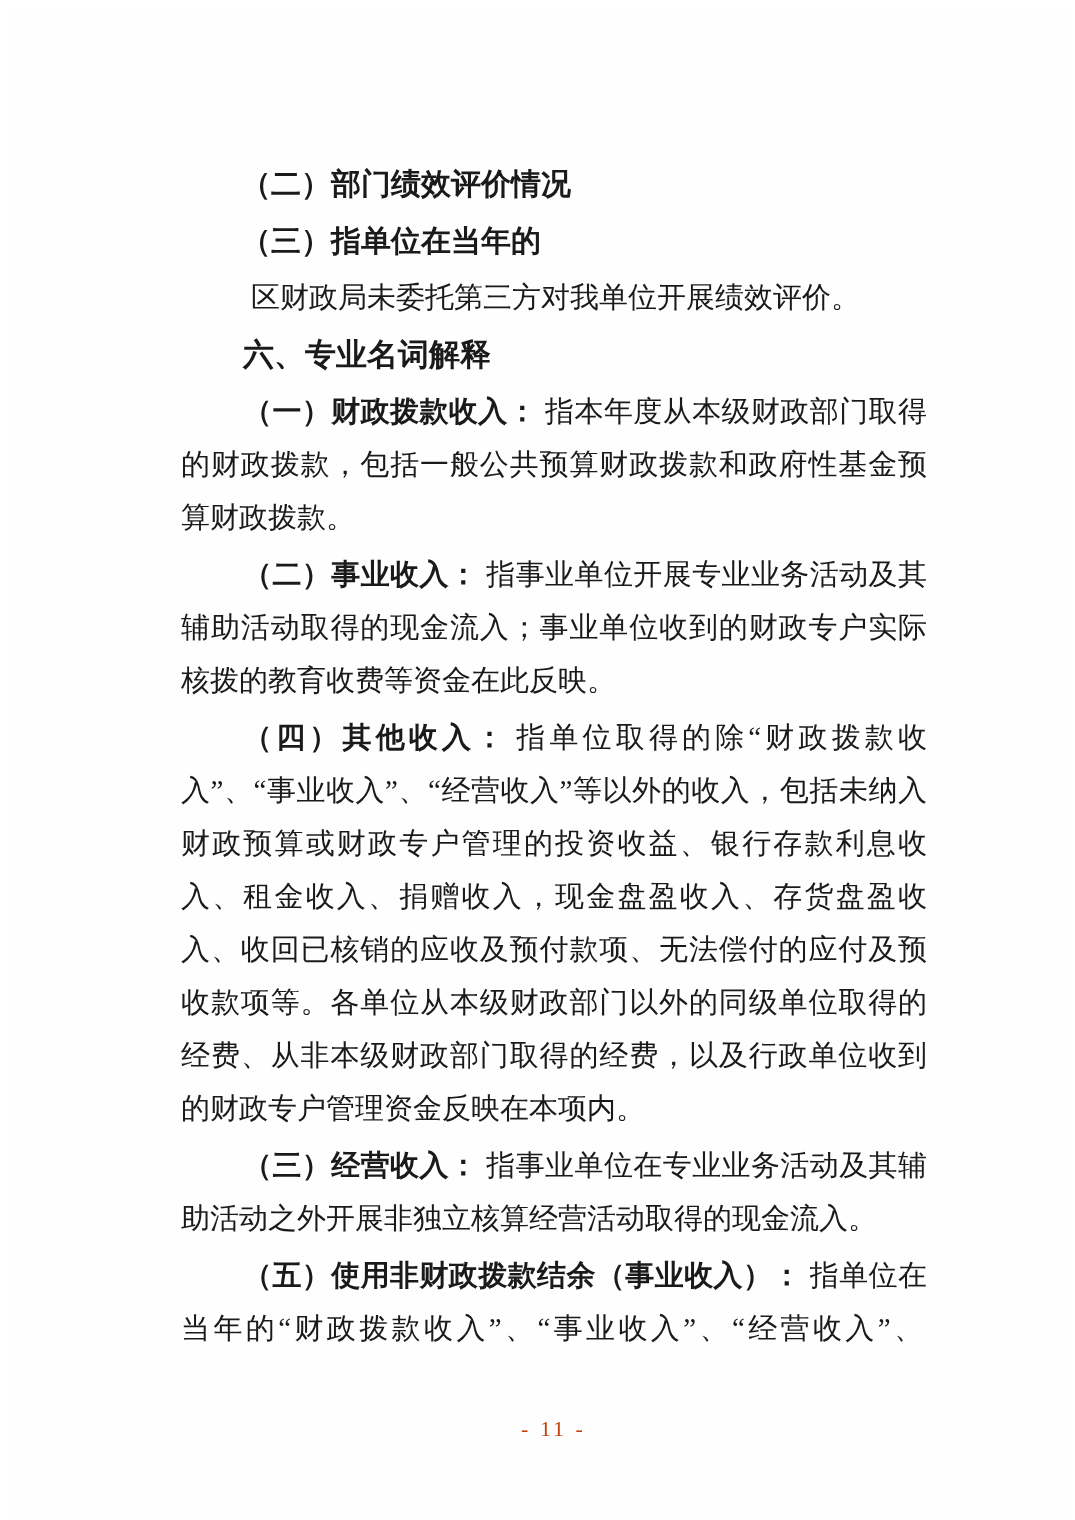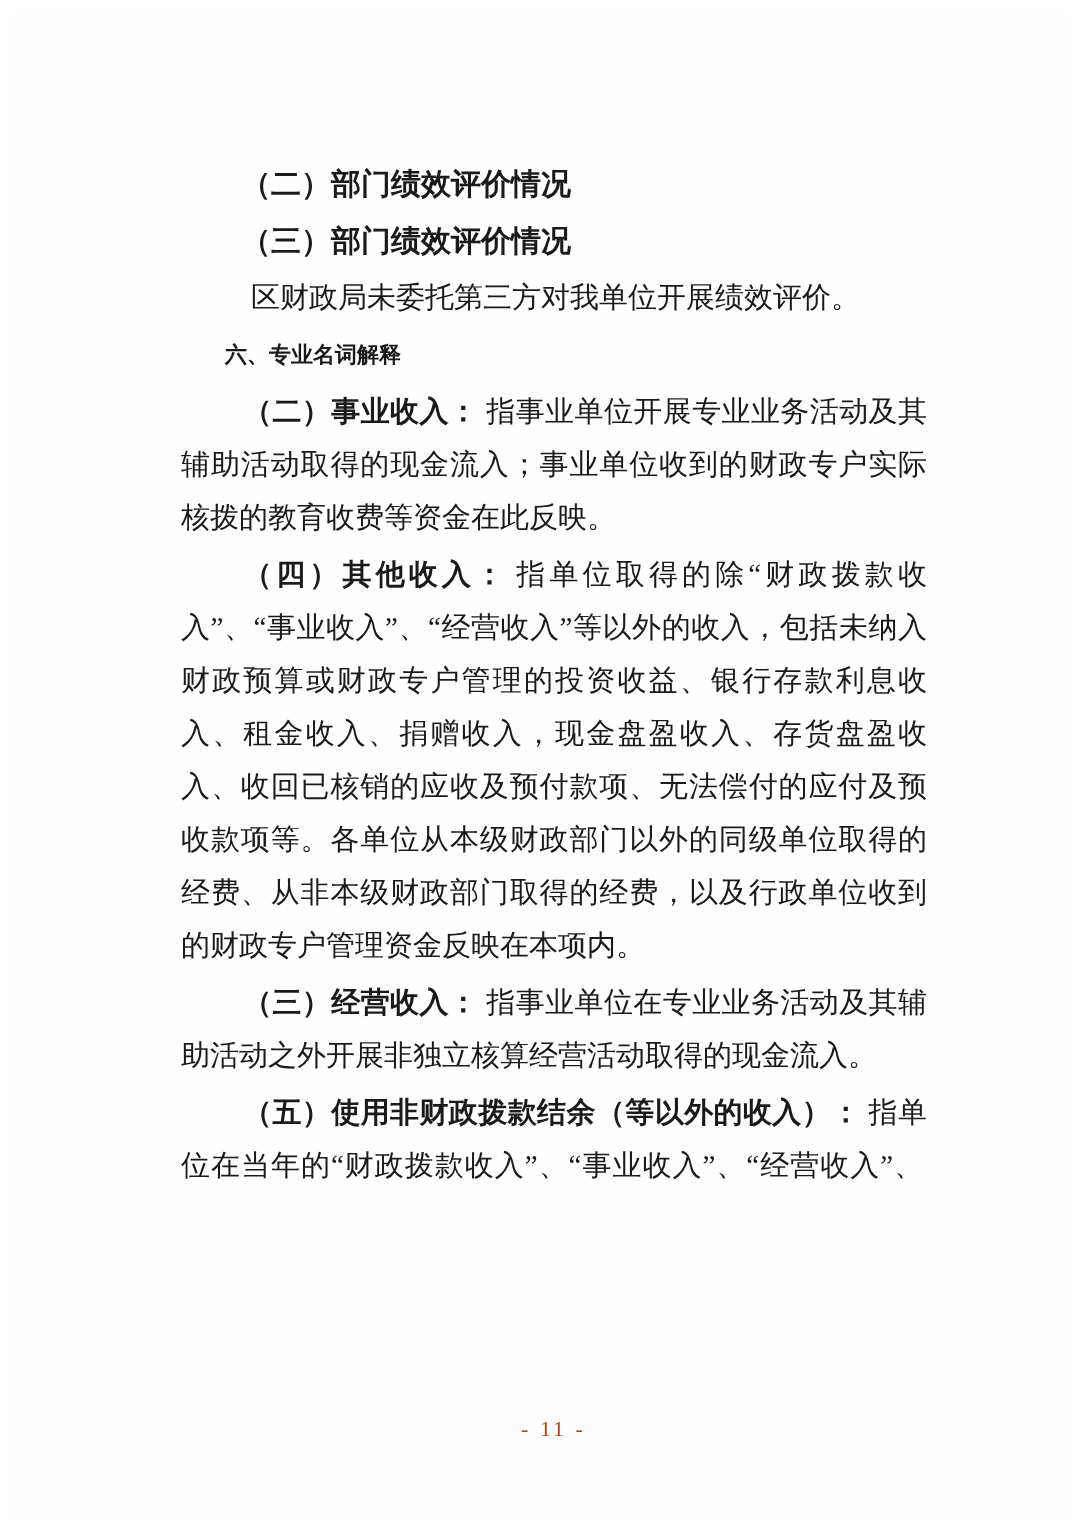--- a/index.html
+++ b/index.html
@@ -30,21 +30,21 @@
     font-weight: bold;
   }
   .subheading {
     font-size: 30px;
     font-weight: bold;
     text-indent: 2em;
     line-height: 53px;
   }
   .section-heading {
     font-family: "Liberation Sans", "DejaVu Sans", sans-serif;
-    font-size: 22px;
+    font-size: 31px;
     font-weight: bold;
     text-indent: 2em;
     line-height: 53px;
   }
   .justify-last {
     text-align-last: justify;
   }
   .footer {
     position: absolute;
     top: 1400px;
@@ -58,31 +58,32 @@
 </style>
 </head>
 <body>
 
 <div class="page">
   <div class="content">
 
     <h3 class="subheading">（二）部门绩效评价情况</h3>
 
 
-    <h3 class="subheading">（三）部门绩效评价情况</h3>
+    <h3 class="subheading">（三）指单位在当年的</h3>
 
     <p class="para"><span class="lead"></span><span>区财政局未委托第三方对我单位开展绩效评价。</span></p>
 
     <h2 class="section-heading">六、专业名词解释</h2>
 
+    <p class="para"><span class="lead">（一）财政拨款收入：</span><span>指本年度从本级财政部门取得的财政拨款，包括一般公共预算财政拨款和政府性基金预算财政拨款。</span></p>
 
     <p class="para"><span class="lead">（二）事业收入：</span><span>指事业单位开展专业业务活动及其辅助活动取得的现金流入；事业单位收到的财政专户实际核拨的教育收费等资金在此反映。</span></p>
 
     <p class="para"><span class="lead">（四）其他收入：</span><span>指单位取得的除“财政拨款收入”、“事业收入”、“经营收入”等以外的收入，包括未纳入财政预算或财政专户管理的投资收益、银行存款利息收入、租金收入、捐赠收入，现金盘盈收入、存货盘盈收入、收回已核销的应收及预付款项、无法偿付的应付及预收款项等。各单位从本级财政部门以外的同级单位取得的经费、从非本级财政部门取得的经费，以及行政单位收到的财政专户管理资金反映在本项内。</span></p>
 
     <p class="para"><span class="lead">（三）经营收入：</span><span>指事业单位在专业业务活动及其辅助活动之外开展非独立核算经营活动取得的现金流入。</span></p>
 
-    <p class="para justify-last"><span class="lead">（五）使用非财政拨款结余（等以外的收入）：</span><span>指单位在当年的“财政拨款收入”、“事业收入”、“经营收入”、</span></p>
+    <p class="para justify-last"><span class="lead">（五）使用非财政拨款结余（事业收入）：</span><span>指单位在当年的“财政拨款收入”、“事业收入”、“经营收入”、</span></p>
 
   </div>
 
   <div class="footer">- 11 -</div>
 </div>
 
 </body></html>

